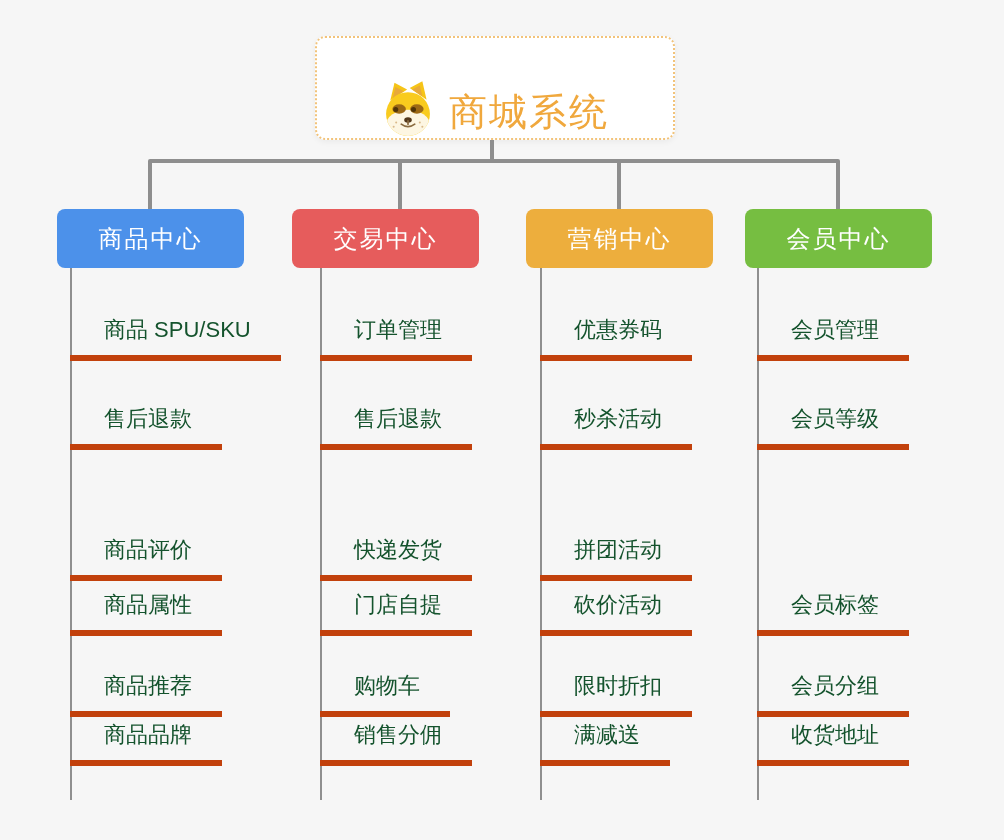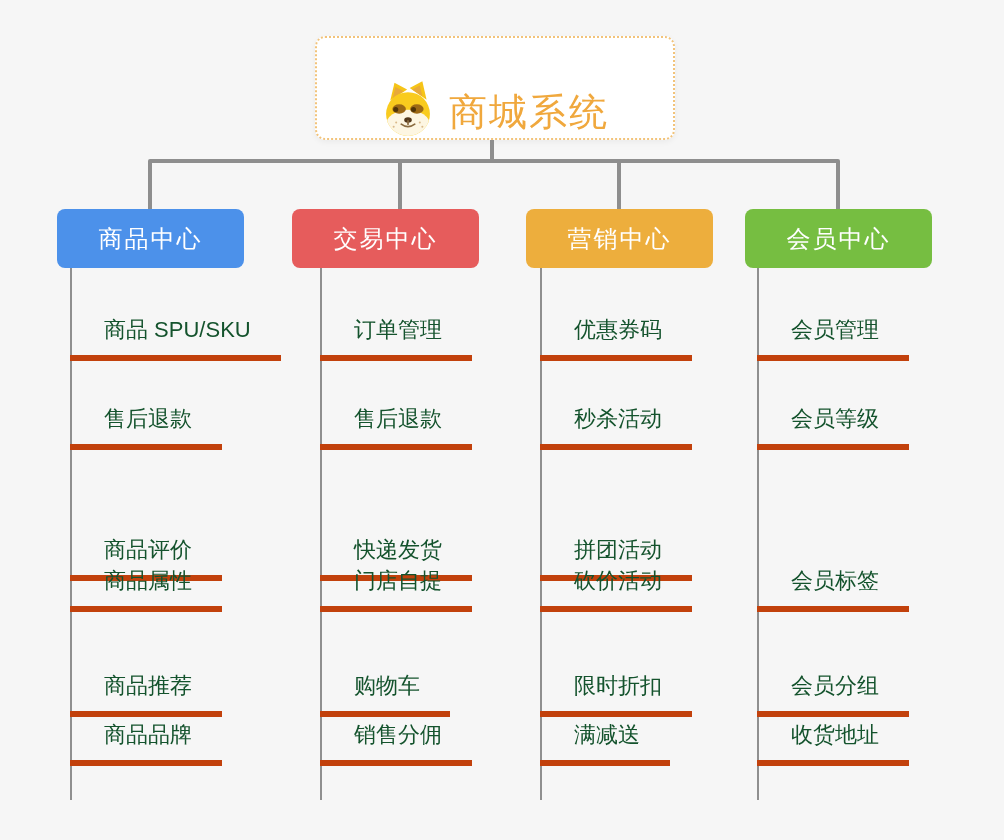--- a/index.html
+++ b/index.html
@@ -30,21 +30,21 @@
   .b0{left:57px;}  .b1{left:292px;}  .b2{left:526px;}  .b3{left:745px;}
 
   
   .spine{position:absolute;top:268px;width:2px;height:532px;background:#8f8f8f;}
   .s0{left:70px;} .s1{left:320px;} .s2{left:540px;} .s3{left:757px;}
 
   
   .leaf{position:absolute;padding:0 30px 8px 34px;border-bottom:6px solid #c2410c;
     font-size:22px;line-height:34px;color:#14532d;white-space:nowrap;cursor:default;}
   .c0{left:70px;} .c1{left:320px;} .c2{left:540px;} .c3{left:757px;}
-  .r0{top:313px;} .r1{top:402px;} .r2{top:491px;margin-top:42px;} .r3{top:564px;} .r4{top:669px;} .r5{top:718px;}
+  .r0{top:313px;} .r1{top:402px;} .r2{top:491px;margin-top:42px;} .r3{top:588px;} .r4{top:669px;} .r5{top:718px;}
 </style>
 </head>
 <body>
 
 <div class="canvas" style="background-color: rgb(246, 246, 246);">
 
   <div class="root-node" style="border-color: rgb(242, 195, 122);">
     <svg class="dog-icon" viewBox="0 0 64 68">
       <polygon points="11,24 16,3 31,11" fill="#f6c417"></polygon>
       <polygon points="34,9 49,1 54,23" fill="#f6c417"></polygon>

